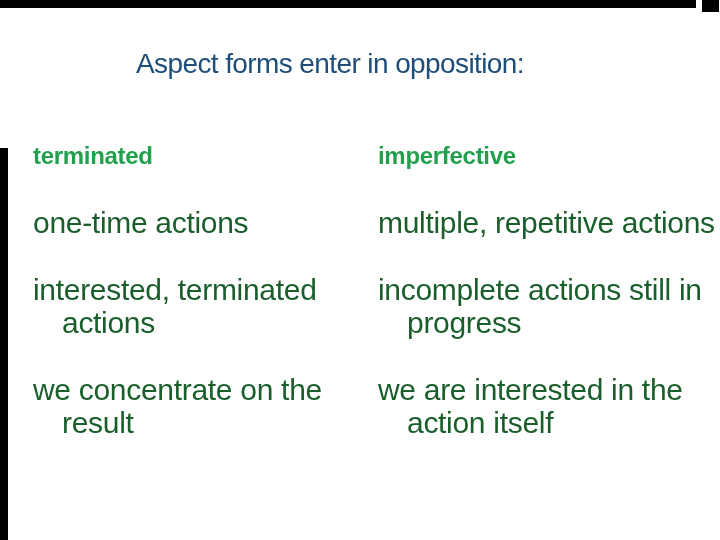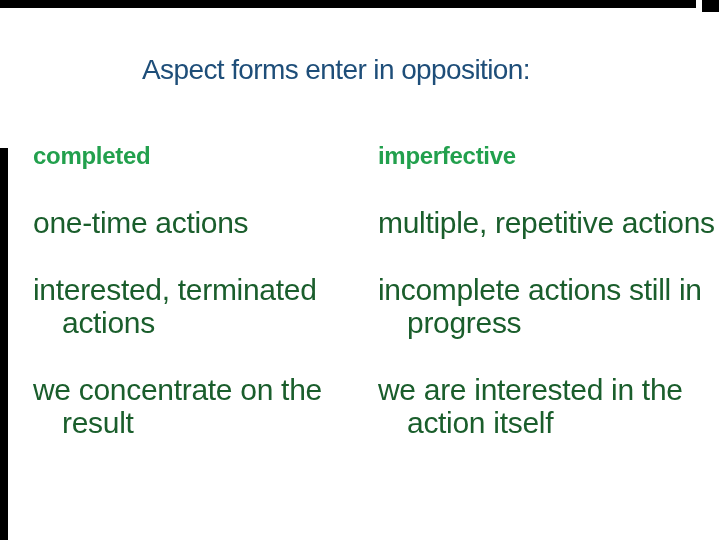--- a/index.html
+++ b/index.html
@@ -26,21 +26,21 @@
     left: 702px; top: 0; width: 17px; height: 12px;
   }
   .border-bar.left {
     left: 0; top: 148px; width: 8px; height: 392px;
   }
   .title {
     position: absolute;
     left: 0;
     top: 47px;
     width: 660px;
-    margin: 6px;
+    margin: 0;
     text-align: center;
     font-size: 28px;
     font-weight: 400;
     line-height: 34px;
     letter-spacing: -0.6px;
     color: #1e4e79;
   }
   .col {
     position: absolute;
     top: 139px;
@@ -73,21 +73,21 @@
 
 <div class="slide">
 
   <div class="border-bar top"></div>
   <div class="border-bar corner"></div>
   <div class="border-bar left"></div>
 
   <h1 class="title">Aspect forms enter in opposition:</h1>
 
   <div class="col left-col">
-    <div class="col-header">completed</div>
+    <div class="col-header">terminated</div>
     <p class="cell">one-time actions</p>
     <p class="cell">interested, terminated
 actions</p>
     <p class="cell">we concentrate on the
 result</p>
   </div>
 
   <div class="col right-col">
     <div class="col-header">imperfective</div>
     <p class="cell">multiple, repetitive actions</p>

